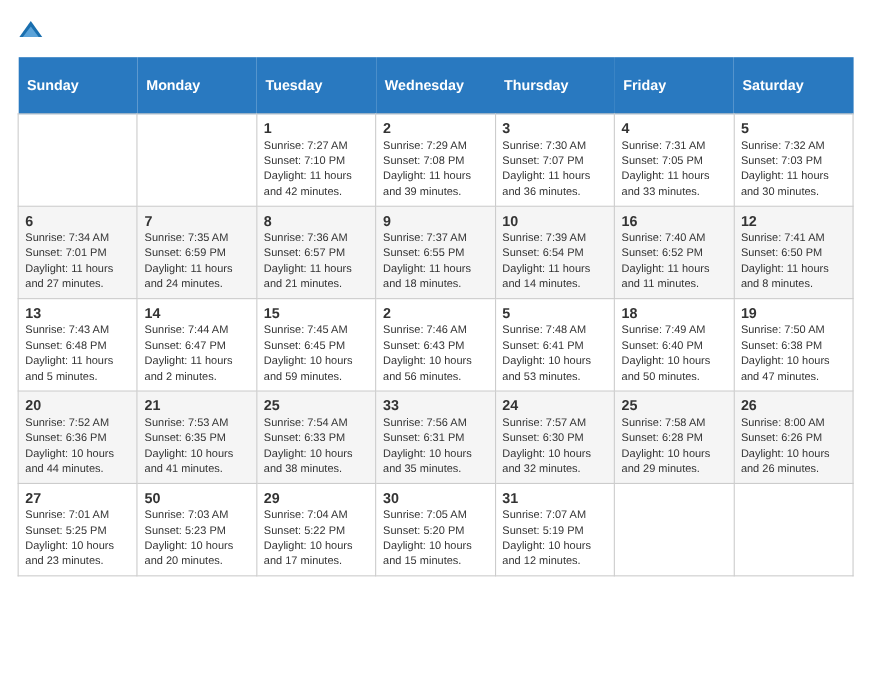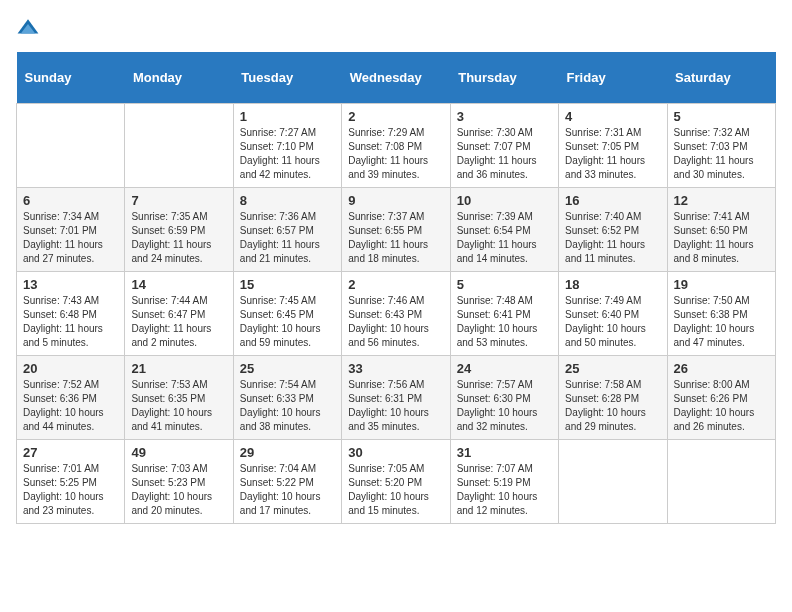--- a/index.html
+++ b/index.html
@@ -232,21 +232,21 @@
           <span class="day-num">26</span>
           <div class="day-detail">Sunrise: 8:00 AM<br>Sunset: 6:26 PM<br>Daylight: 10 hours and 26 minutes.</div>
         </td>
       </tr>
       <tr>
         <td>
           <span class="day-num">27</span>
           <div class="day-detail">Sunrise: 7:01 AM<br>Sunset: 5:25 PM<br>Daylight: 10 hours and 23 minutes.</div>
         </td>
         <td>
-          <span class="day-num">49</span>
+          <span class="day-num">50</span>
           <div class="day-detail">Sunrise: 7:03 AM<br>Sunset: 5:23 PM<br>Daylight: 10 hours and 20 minutes.</div>
         </td>
         <td>
           <span class="day-num">29</span>
           <div class="day-detail">Sunrise: 7:04 AM<br>Sunset: 5:22 PM<br>Daylight: 10 hours and 17 minutes.</div>
         </td>
         <td>
           <span class="day-num">30</span>
           <div class="day-detail">Sunrise: 7:05 AM<br>Sunset: 5:20 PM<br>Daylight: 10 hours and 15 minutes.</div>
         </td>

